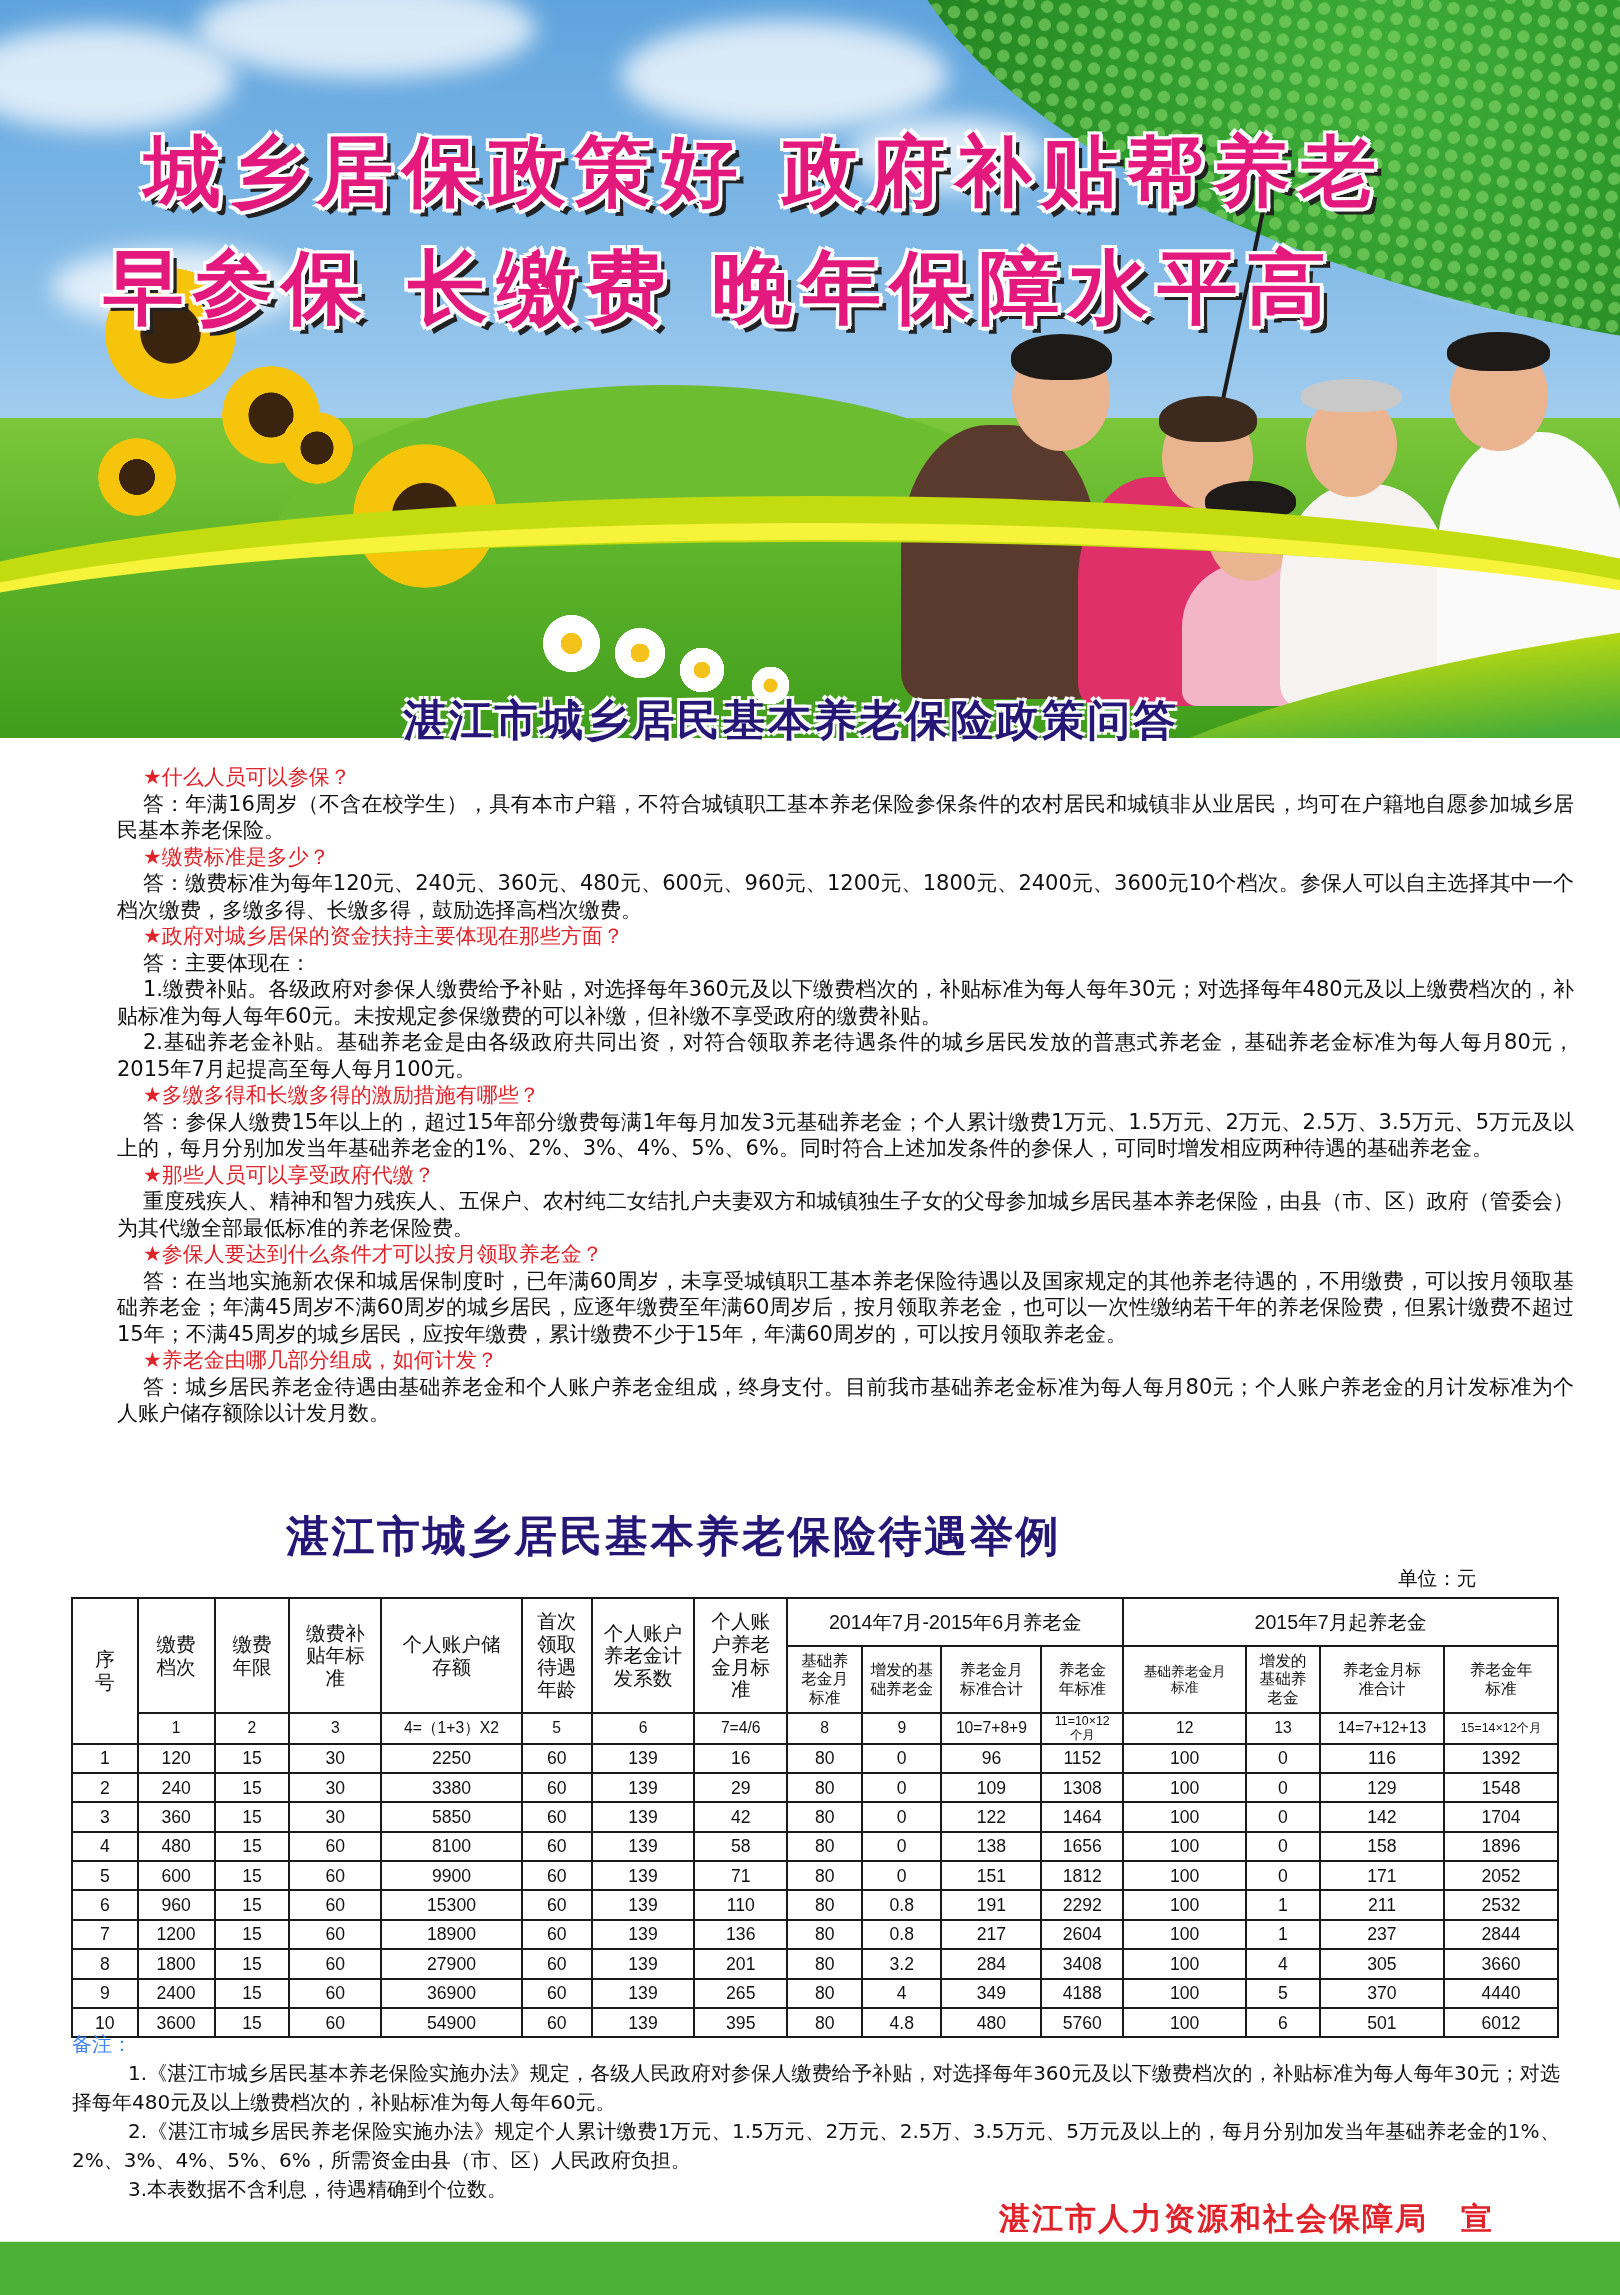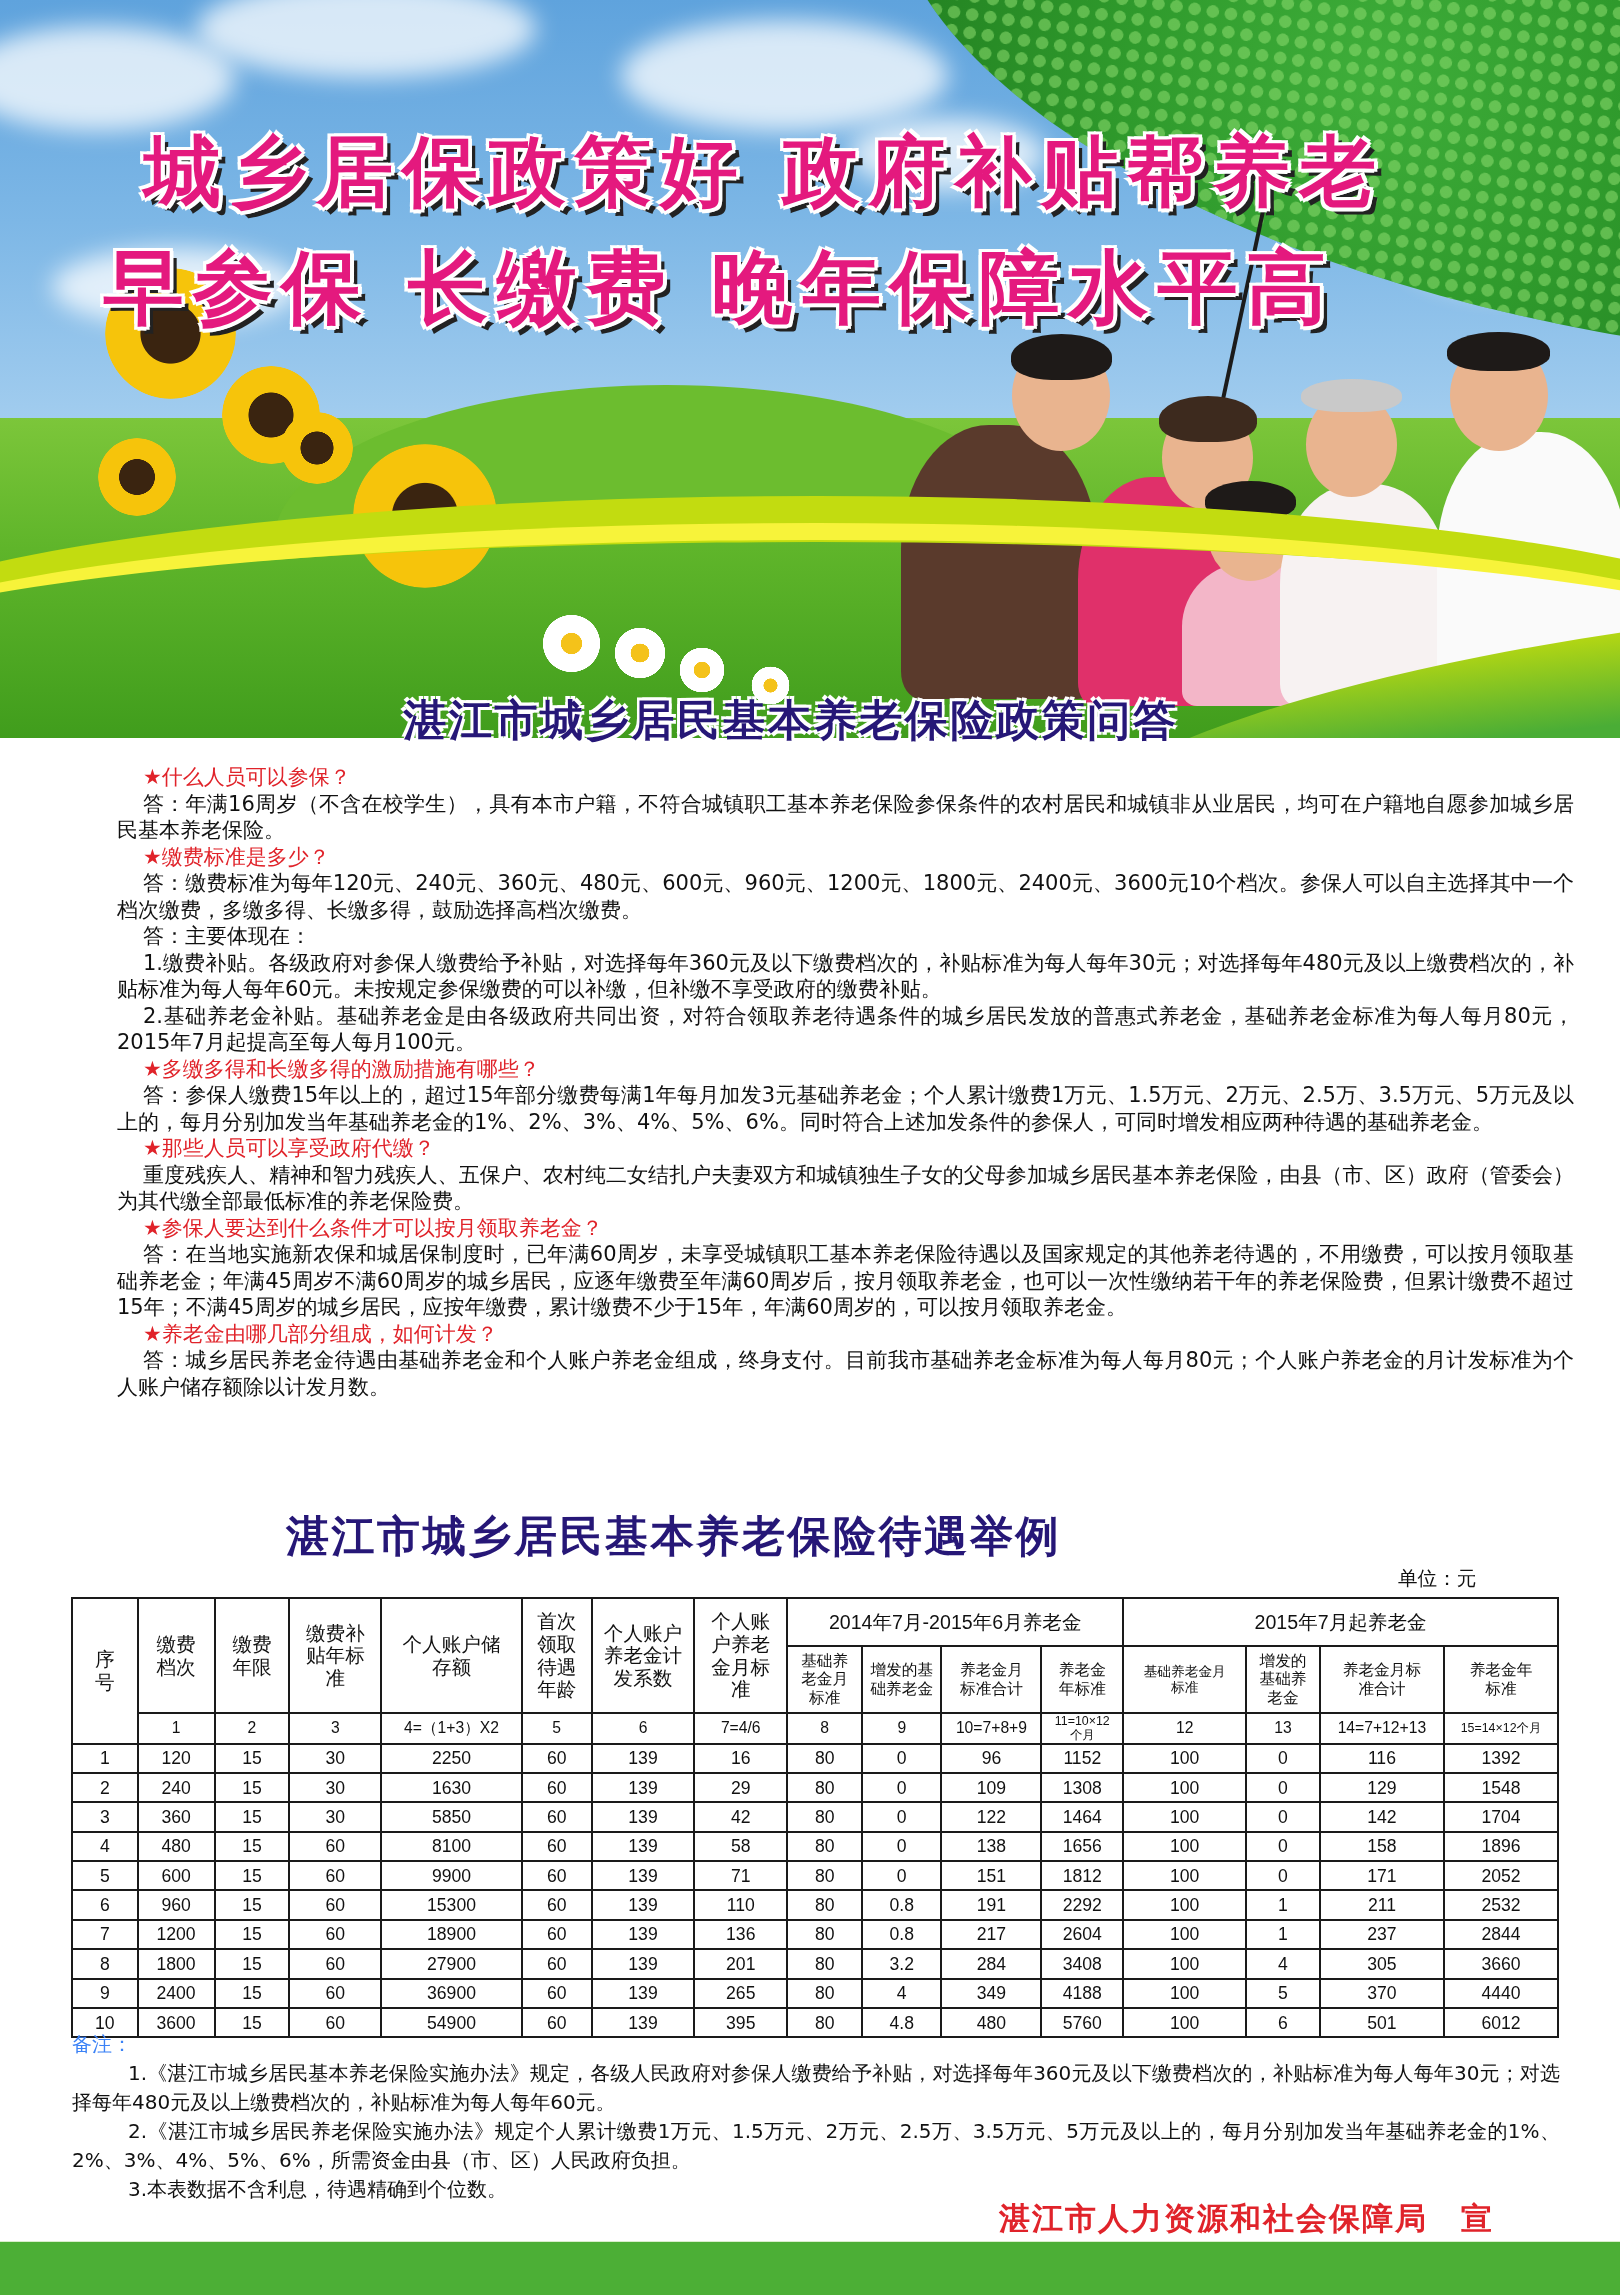--- a/index.html
+++ b/index.html
@@ -172,20 +172,21 @@
 <div class="qa">
   <div>
     <div class="qa-q">★什么人员可以参保？</div>
     <div class="qa-a">答：年满16周岁（不含在校学生），具有本市户籍，不符合城镇职工基本养老保险参保条件的农村居民和城镇非从业居民，均可在户籍地自愿参加城乡居民基本养老保险。</div>
   </div>
   <div>
     <div class="qa-q">★缴费标准是多少？</div>
     <div class="qa-a">答：缴费标准为每年120元、240元、360元、480元、600元、960元、1200元、1800元、2400元、3600元10个档次。参保人可以自主选择其中一个档次缴费，多缴多得、长缴多得，鼓励选择高档次缴费。</div>
   </div>
   <div>
+    <div class="qa-q">★政府对城乡居保的资金扶持主要体现在那些方面？</div>
     <div class="qa-a">答：主要体现在：</div>
     <div class="qa-a">1.缴费补贴。各级政府对参保人缴费给予补贴，对选择每年360元及以下缴费档次的，补贴标准为每人每年30元；对选择每年480元及以上缴费档次的，补贴标准为每人每年60元。未按规定参保缴费的可以补缴，但补缴不享受政府的缴费补贴。</div>
     <div class="qa-a">2.基础养老金补贴。基础养老金是由各级政府共同出资，对符合领取养老待遇条件的城乡居民发放的普惠式养老金，基础养老金标准为每人每月80元，2015年7月起提高至每人每月100元。</div>
   </div>
   <div>
     <div class="qa-q">★多缴多得和长缴多得的激励措施有哪些？</div>
     <div class="qa-a">答：参保人缴费15年以上的，超过15年部分缴费每满1年每月加发3元基础养老金；个人累计缴费1万元、1.5万元、2万元、2.5万、3.5万元、5万元及以上的，每月分别加发当年基础养老金的1%、2%、3%、4%、5%、6%。同时符合上述加发条件的参保人，可同时增发相应两种待遇的基础养老金。</div>
   </div>
   <div>
     <div class="qa-q">★那些人员可以享受政府代缴？</div>
@@ -282,21 +283,21 @@
         <td>100</td>
         <td>0</td>
         <td>116</td>
         <td>1392</td>
       </tr>
       <tr class="data-row">
         <td>2</td>
         <td>240</td>
         <td>15</td>
         <td>30</td>
-        <td>1630</td>
+        <td>3380</td>
         <td>60</td>
         <td>139</td>
         <td>29</td>
         <td>80</td>
         <td>0</td>
         <td>109</td>
         <td>1308</td>
         <td>100</td>
         <td>0</td>
         <td>129</td>

